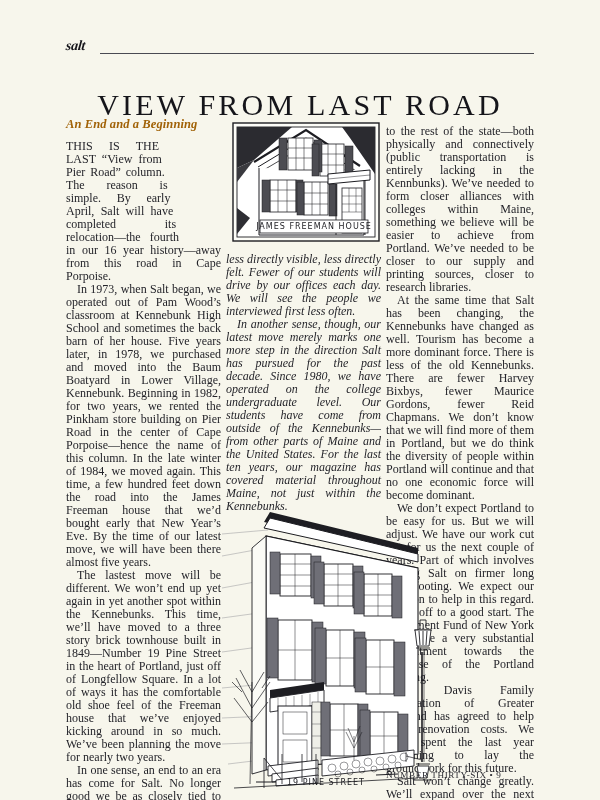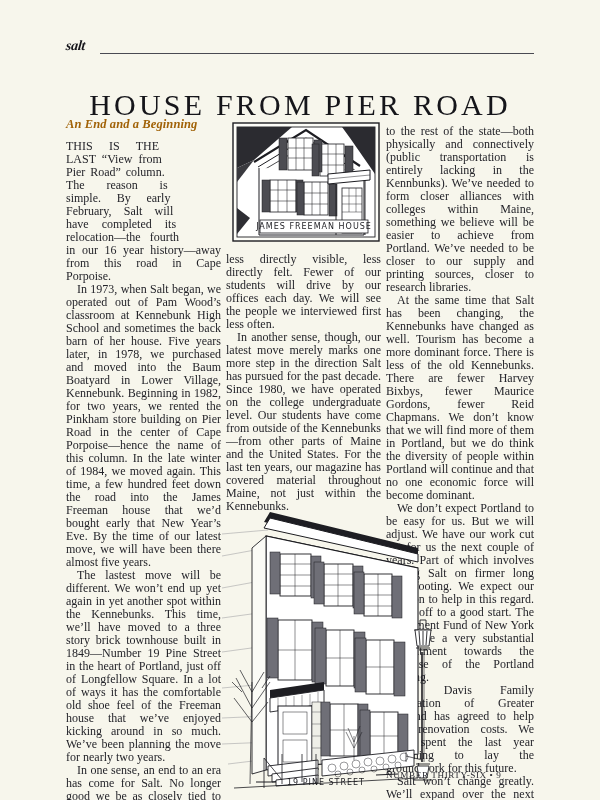--- a/index.html
+++ b/index.html
@@ -104,20 +104,21 @@
 
   #col1 {
     left: 66px;
     top: 140px;
     width: 155px;
   }
   #col2 {
     left: 226px;
     top: 253px;
     width: 155px;
+    font-style: italic;
   }
   #col3 {
     left: 386px;
     top: 125px;
     width: 148px;
   }
   .wrapbox-c1 {
     float: right;
     clear: right;
     width: 62px;
@@ -171,26 +172,26 @@
 </head>
 <body>
 
 <div class="page">
 
   <div class="masthead">
     <div class="masthead-logo">salt</div>
     <div class="masthead-rule"></div>
   </div>
 
-  <h1 class="article-title">HOUSE FROM PIER ROAD</h1>
+  <h1 class="article-title">VIEW FROM LAST ROAD</h1>
   <div class="subtitle">An End and a Beginning</div>
 
   <div class="col" id="col1">
     <div class="wrapbox-c1"></div>
-    <p class="lead">THIS IS THE LAST “View from Pier Road” column. The reason is simple. By early February, Salt will have completed its relocation—the fourth in our 16 year history—away from this road in Cape Porpoise.</p>
+    <p class="lead">THIS IS THE LAST “View from Pier Road” column. The reason is simple. By early April, Salt will have completed its relocation—the fourth in our 16 year history—away from this road in Cape Porpoise.</p>
     <p>In 1973, when Salt began, we operated out of Pam Wood’s classroom at Kennebunk High School and sometimes the back barn of her house. Five years later, in 1978, we purchased and moved into the Baum Boatyard in Lower Village, Kennebunk. Beginning in 1982, for two years, we rented the Pinkham store building on Pier Road in the center of Cape Porpoise—hence the name of this column. In the late winter of 1984, we moved again. This time, a few hundred feet down the road into the James Freeman house that we’d bought early that New Year’s Eve. By the time of our latest move, we will have been there almost five years.</p>
     <p>The lastest move will be different. We won’t end up yet again in yet another spot within the Kennebunks. This time, we’ll have moved to a three story brick townhouse built in 1849—Number 19 Pine Street in the heart of Portland, just off of Longfellow Square. In a lot of ways it has the comfortable old shoe feel of the Freeman house that we’ve enjoyed kicking around in so much. We’ve been planning the move for nearly two years.</p>
     <p>In one sense, an end to an era has come for Salt. No longer good we be as closely tied to the communities where we began and where so much of our earliest material was gathered. Our past will be</p>
   </div>
 
   <div class="col" id="col2">
     <p class="noindent">less directly visible, less directly felt. Fewer of our students will drive by our offices each day. We will see the people we interviewed first less often.</p>
     <p>In another sense, though, our latest move merely marks one more step in the direction Salt has pursued for the past decade. Since 1980, we have operated on the college undergraduate level. Our students have come from outside of the Kennebunks—from other parts of Maine and the United States. For the last ten years, our magazine has covered material throughout Maine, not just within the Kennebunks.</p>
   </div>
 

